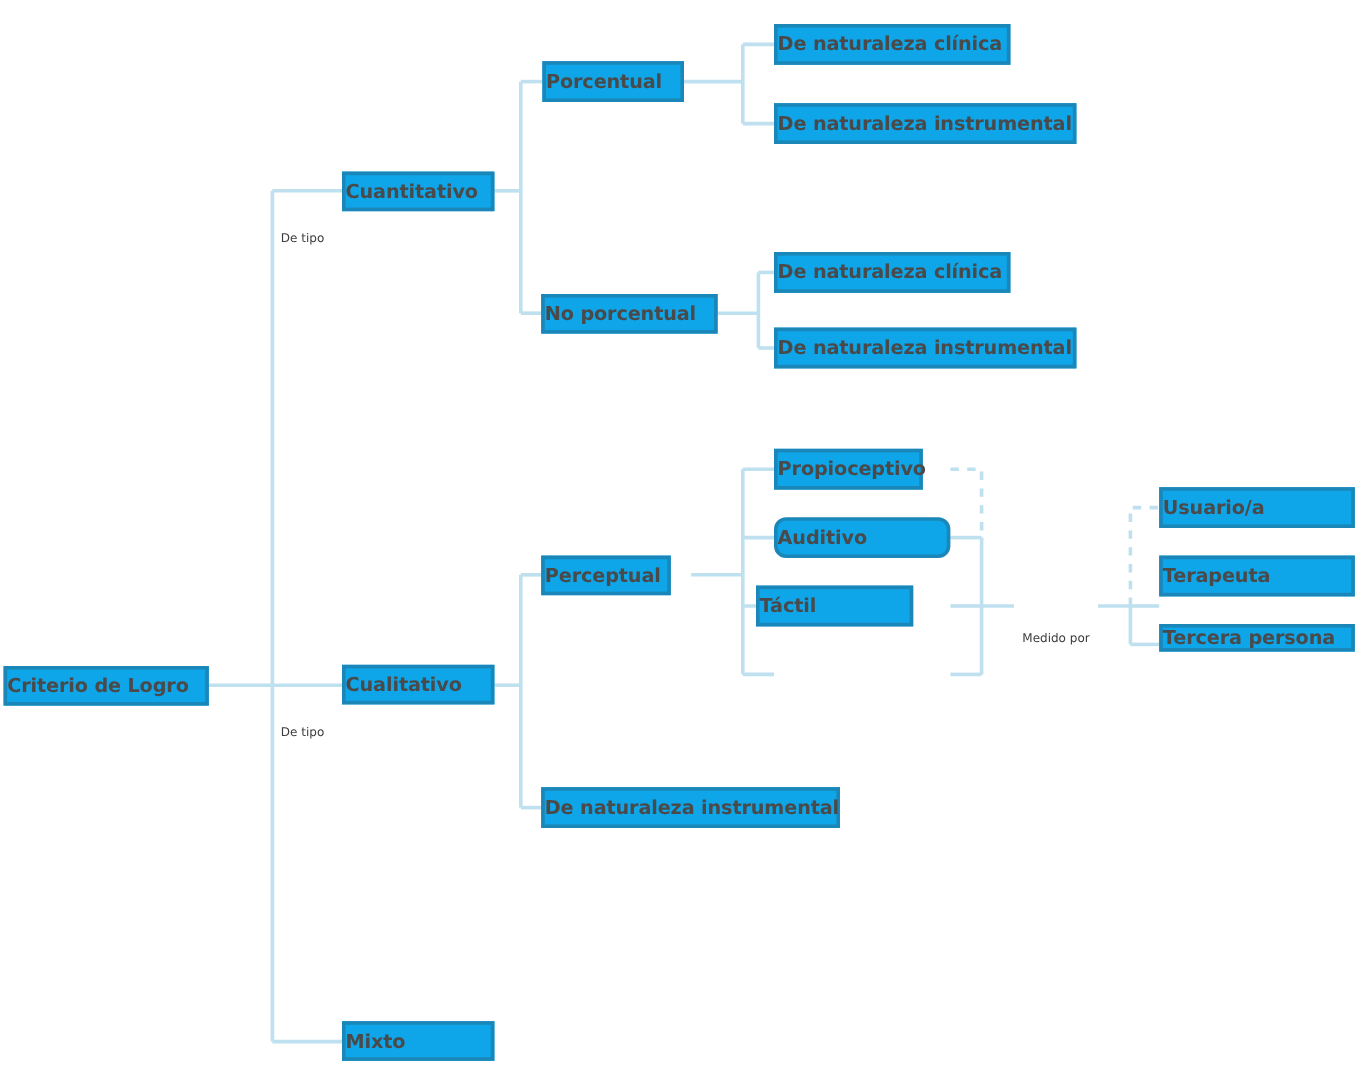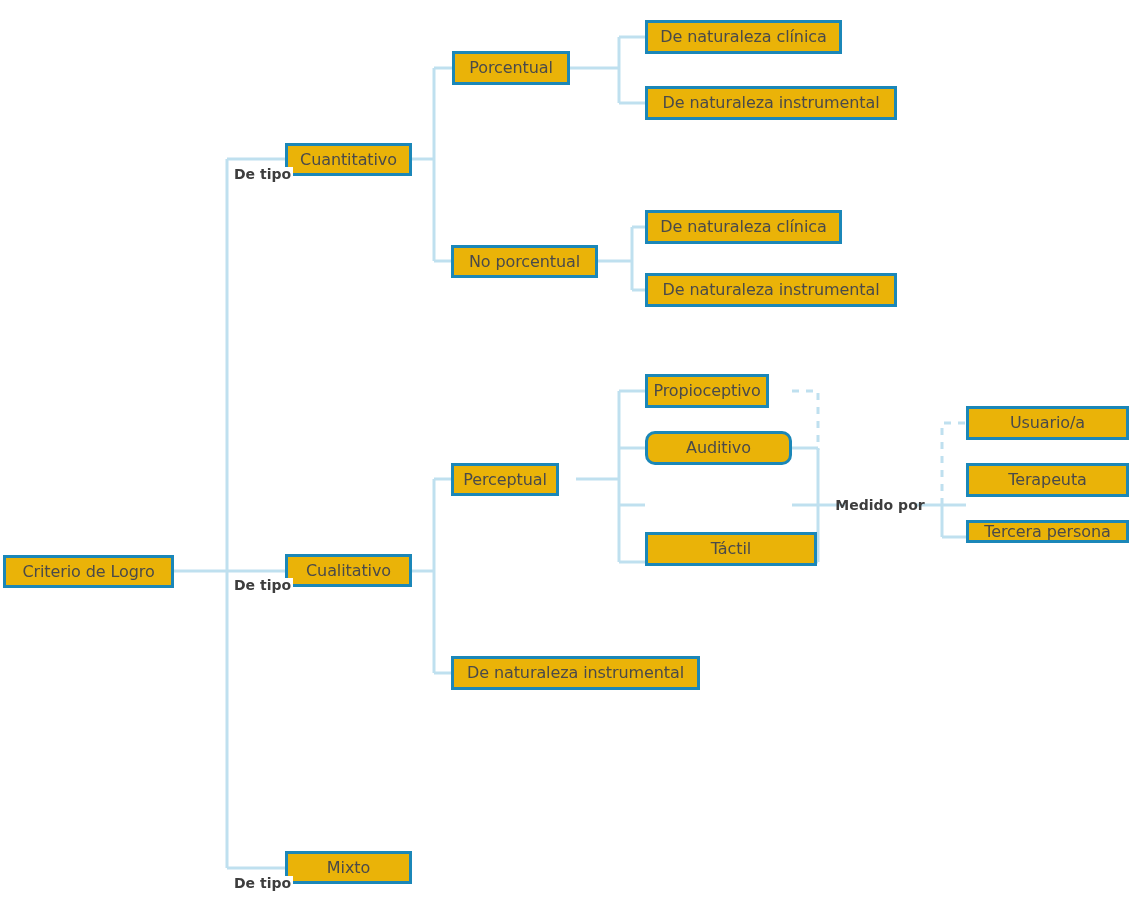--- a/index.html
+++ b/index.html
@@ -19,41 +19,41 @@
     position: absolute;
     left: 0;
     top: 0;
     width: 1137px;
     height: 900px;
     pointer-events: none;
   }
   .node {
     position: absolute;
     box-sizing: border-box;
-    background: #eab308;
+    background: #0ea5e9;
     border: 3px solid #1b87b8;
     color: #4a4a4a;
-    font-weight: normal;
+    font-weight: bold;
     font-size: 16px;
     line-height: 1;
     display: flex;
     align-items: center;
-    justify-content: center;
     white-space: nowrap;
     letter-spacing: -0.1px;
   }
   .edge-label {
     position: absolute;
     color: #3d3d3d;
-    font-weight: bold;
-    font-size: 14px;
+    font-weight: normal;
+    font-size: 10px;
     line-height: 1;
     white-space: nowrap;
     background: #ffffff;
     padding: 0 2px;
+    margin-top: 28px;
   }
 </style>
 </head>
 <body>
 
 <div id="canvas">
 
   <svg id="connectors" viewBox="0 0 1137 900" xmlns="http://www.w3.org/2000/svg">
     <g fill="none" stroke="#bfe0ef" stroke-width="3" stroke-linecap="butt">
 
@@ -159,21 +159,21 @@
   </div>
 
   <div class="node" style="left:645px; top:374px; width:124px; height:34px;">
     <span>Propioceptivo</span>
   </div>
 
   <div class="node" style="left:645px; top:431px; width:147px; height:34px;border-radius:10px;">
     <span>Auditivo</span>
   </div>
 
-  <div class="node" style="left:645px; top:488px; width:172px; height:34px;margin-top:44px;">
+  <div class="node" style="left:630px; top:488px; width:131px; height:34px;">
     <span>Táctil</span>
   </div>
 
 
   <div class="node" style="left:966px; top:406px; width:163px; height:34px;">
     <span>Usuario/a</span>
   </div>
 
   <div class="node" style="left:966px; top:463px; width:163px; height:34px;">
     <span>Terapeuta</span>

